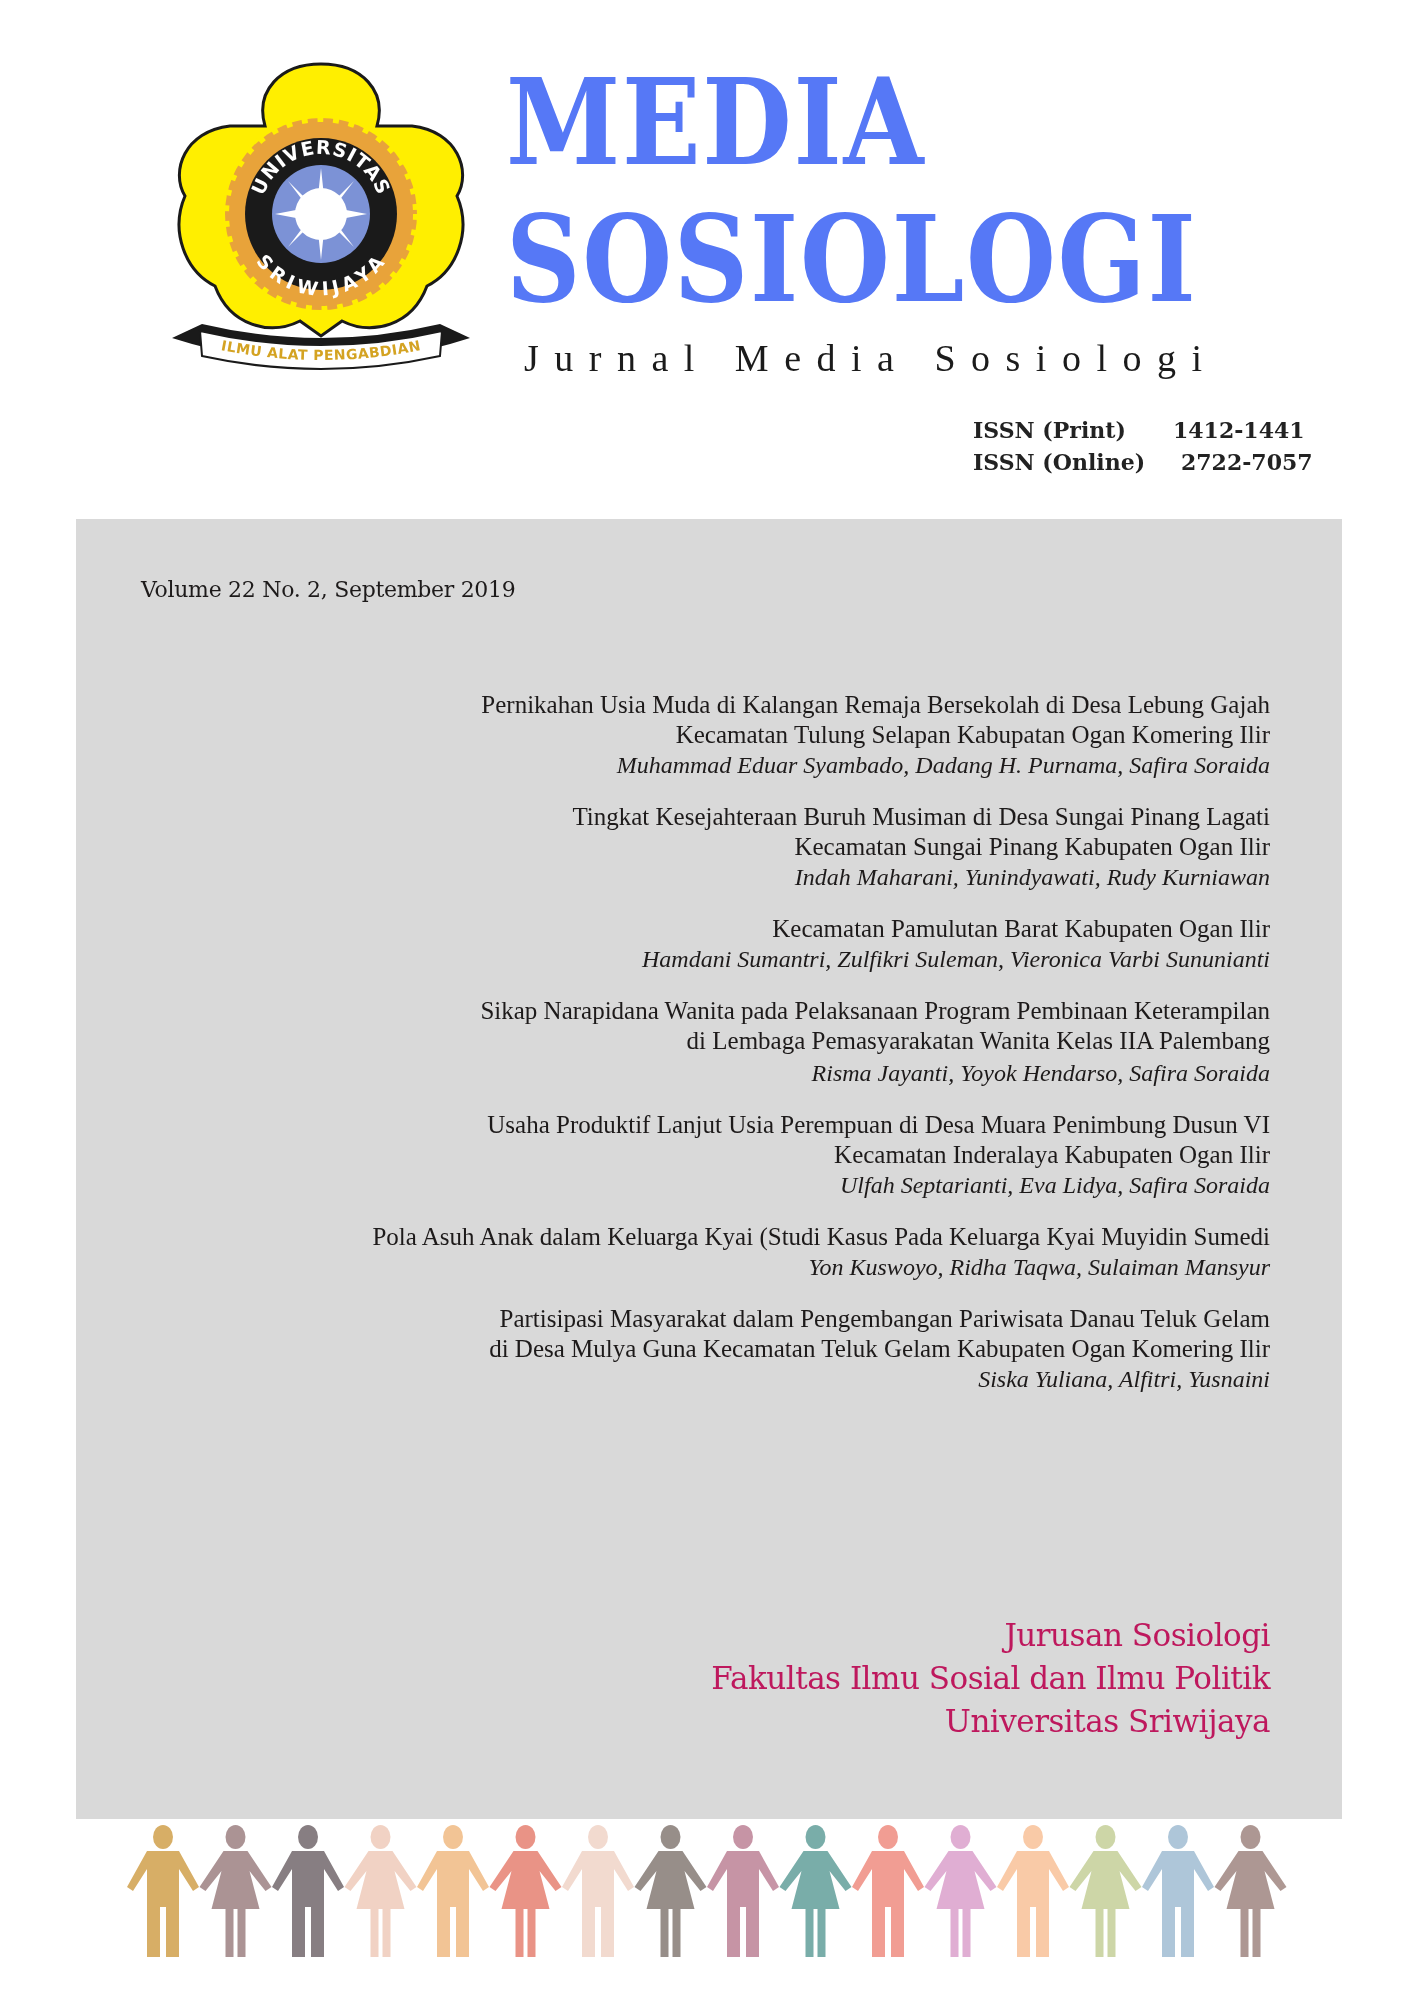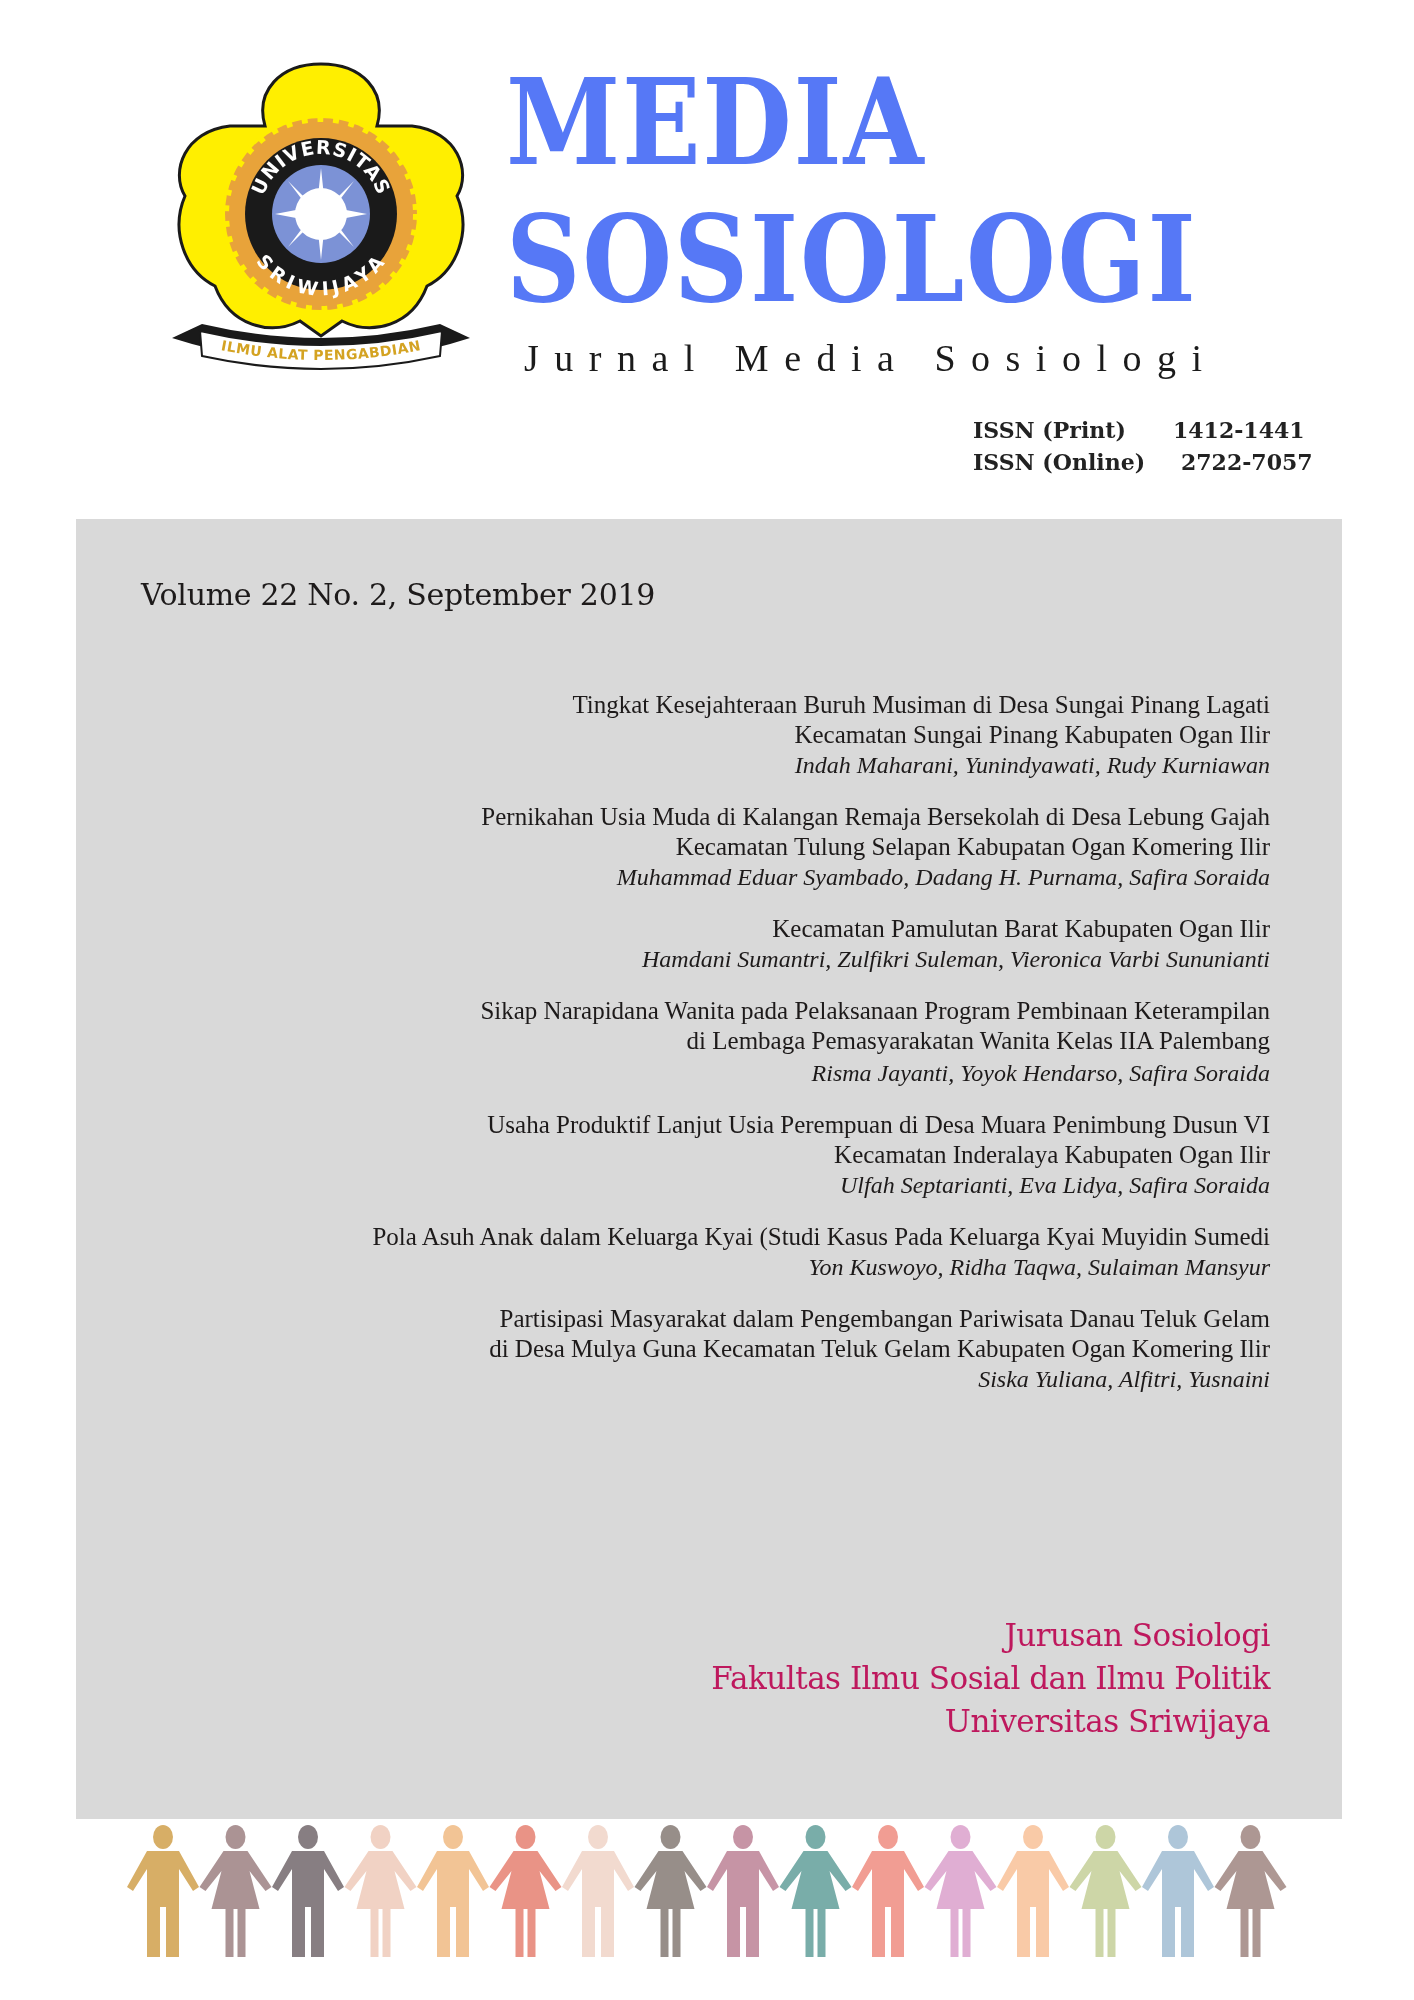--- a/index.html
+++ b/index.html
@@ -9,21 +9,21 @@
   .title-media { position:absolute; left:506px; top:62px; font-family:"DejaVu Serif",serif; font-weight:bold; color:#5678f6; font-size:120px; line-height:120px; letter-spacing:2px; transform:scaleX(0.86); transform-origin:left top; }
   .title-sosio { position:absolute; left:506px; top:199px; font-family:"DejaVu Serif",serif; font-weight:bold; color:#5678f6; font-size:120px; line-height:120px; letter-spacing:2px; transform:scaleX(0.86); transform-origin:left top; }
   .subtitle { position:absolute; left:524px; top:336px; font-family:"Liberation Serif",serif; font-size:38px; letter-spacing:15.5px; color:#1b1b1b; }
 
   .issn { position:absolute; left:973px; top:414px; font-family:"DejaVu Serif",serif; font-weight:bold; font-size:22px; line-height:32px; color:#222; }
   .issn-row { display:flex;gap:22px; }
   .issn-label { width:178px; }
   .issn-row.online .issn-label { width:186px; }
 
   .panel { position:absolute; left:76px; top:519px; width:1266px; height:1300px; background:#d9d9d9; }
-  .volume { position:absolute; left:141px; top:577px; font-family:"DejaVu Serif",serif; font-size:30px; color:#1d1a1a; letter-spacing:-0.3px; }
+  .volume { position:absolute; left:141px; top:577px; font-family:"DejaVu Serif",serif; font-size:22px; color:#1d1a1a; letter-spacing:-0.3px; }
 
   .articles { position:absolute; right:144px; top:690px; width:1100px; text-align:right; }
   .article { margin-bottom:22px; }
   .art-title { font-family:"Liberation Serif",serif; font-size:25px; line-height:30px; color:#1d1a1a; white-space:nowrap; }
   .art-authors { font-family:"Liberation Serif",serif; font-style:italic; font-size:24px; line-height:30px; color:#1d1a1a; white-space:nowrap; }
   .gap-extra { margin-top:2px; }
 
   .publisher { position:absolute; right:144px; top:1614px; text-align:right; font-family:"DejaVu Serif",serif; font-size:31px; line-height:43px; color:#be185d; letter-spacing:-0.5px; }
 
   .people { position:absolute; left:127px; top:1825px; width:1160px; height:140px; }
@@ -86,28 +86,28 @@
     <span class="issn-label">ISSN (Online)</span>
     <span class="issn-value">2722-7057</span>
   </div>
 </div>
 
 <div class="panel"></div>
 <div class="volume">Volume 22 No. 2, September 2019</div>
 
 <div class="articles">
   <div class="article">
+    <div class="art-title">Pernikahan Usia Muda di Kalangan Remaja Bersekolah di Desa Lebung Gajah</div>
+    <div class="art-title">Kecamatan Tulung Selapan Kabupatan Ogan Komering Ilir</div>
+    <div class="art-authors">Muhammad Eduar Syambado, Dadang H. Purnama, Safira Soraida</div>
+  </div>
+  <div class="article">
     <div class="art-title">Tingkat Kesejahteraan Buruh Musiman di Desa Sungai Pinang Lagati</div>
     <div class="art-title">Kecamatan Sungai Pinang Kabupaten Ogan Ilir</div>
     <div class="art-authors">Indah Maharani, Yunindyawati, Rudy Kurniawan</div>
-  </div>
-  <div class="article">
-    <div class="art-title">Pernikahan Usia Muda di Kalangan Remaja Bersekolah di Desa Lebung Gajah</div>
-    <div class="art-title">Kecamatan Tulung Selapan Kabupatan Ogan Komering Ilir</div>
-    <div class="art-authors">Muhammad Eduar Syambado, Dadang H. Purnama, Safira Soraida</div>
   </div>
   <div class="article">
     <div class="art-title">Kecamatan Pamulutan Barat Kabupaten Ogan Ilir</div>
     <div class="art-authors">Hamdani Sumantri, Zulfikri Suleman, Vieronica Varbi Sununianti</div>
   </div>
   <div class="article">
     <div class="art-title">Sikap Narapidana Wanita pada Pelaksanaan  Program Pembinaan Keterampilan</div>
     <div class="art-title">di Lembaga Pemasyarakatan Wanita Kelas IIA Palembang</div>
     <div class="art-authors gap-extra">Risma Jayanti, Yoyok Hendarso, Safira Soraida</div>
   </div>

